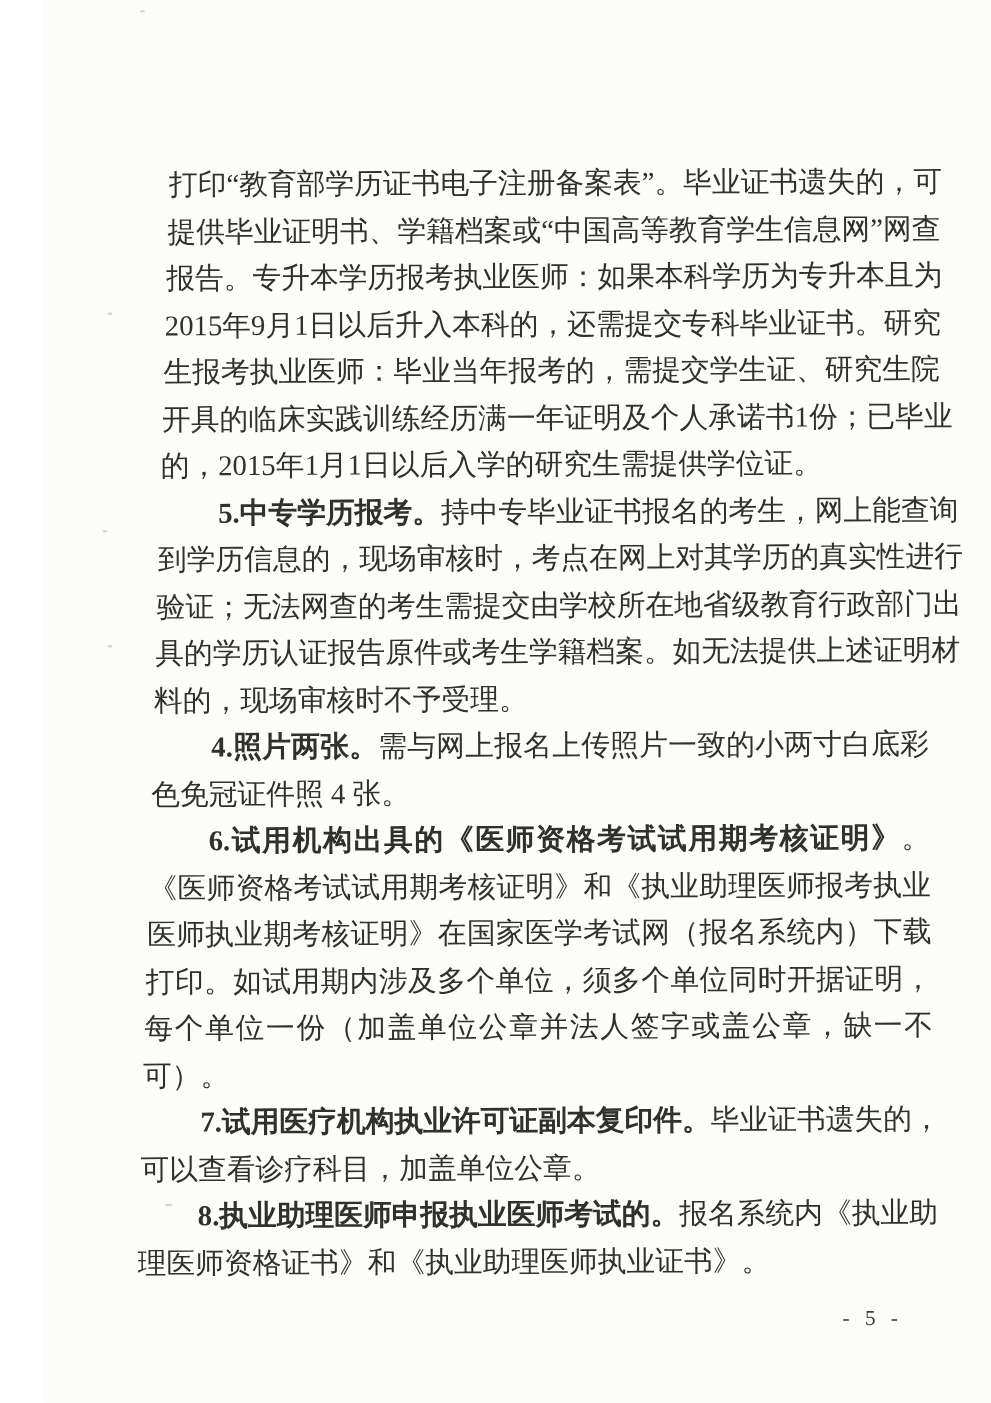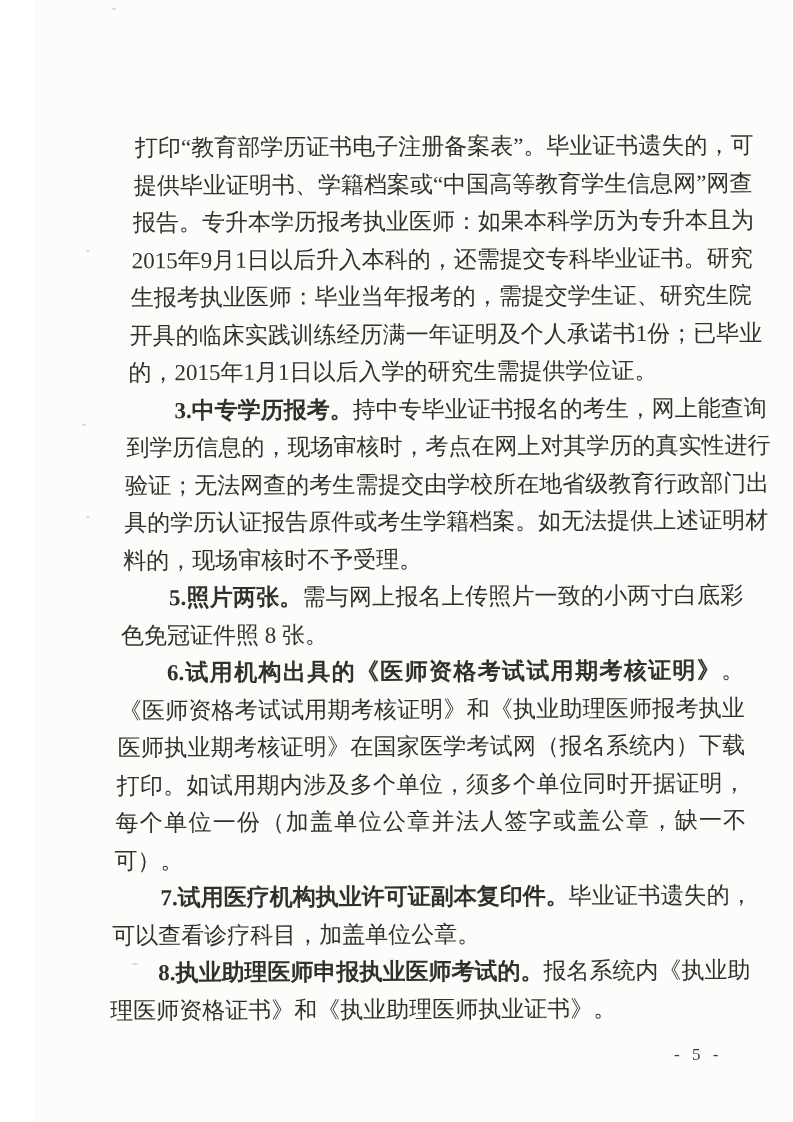--- a/index.html
+++ b/index.html
@@ -73,27 +73,27 @@
   <div class="speck" style="left:98px; top:963px; width:6px; height:2px;"></div>
 
   <div class="doc">
     <div class="line just" style="--i:0"><span class="b"></span><span>打印“教育部学历证书电子注册备案表”。毕业证书遗失的，可</span></div>
     <div class="line just" style="--i:1"><span class="b"></span><span>提供毕业证明书、学籍档案或“中国高等教育学生信息网”网查</span></div>
     <div class="line just" style="--i:2"><span class="b"></span><span>报告。专升本学历报考执业医师：如果本科学历为专升本且为</span></div>
     <div class="line just" style="--i:3"><span class="b"></span><span>2015年9月1日以后升入本科的，还需提交专科毕业证书。研究</span></div>
     <div class="line just" style="--i:4"><span class="b"></span><span>生报考执业医师：毕业当年报考的，需提交学生证、研究生院</span></div>
     <div class="line just" style="--i:5"><span class="b"></span><span>开具的临床实践训练经历满一年证明及个人承诺书1份；已毕业</span></div>
     <div class="line" style="--i:6"><span class="b"></span><span>的，2015年1月1日以后入学的研究生需提供学位证。</span></div>
-    <div class="line just indent" style="--i:7"><span class="b">3.中专学历报考。</span><span>持中专毕业证书报名的考生，网上能查询</span></div>
+    <div class="line just indent" style="--i:7"><span class="b">5.中专学历报考。</span><span>持中专毕业证书报名的考生，网上能查询</span></div>
     <div class="line just" style="--i:8"><span class="b"></span><span>到学历信息的，现场审核时，考点在网上对其学历的真实性进行</span></div>
     <div class="line just" style="--i:9"><span class="b"></span><span>验证；无法网查的考生需提交由学校所在地省级教育行政部门出</span></div>
     <div class="line just" style="--i:10"><span class="b"></span><span>具的学历认证报告原件或考生学籍档案。如无法提供上述证明材</span></div>
     <div class="line" style="--i:11"><span class="b"></span><span>料的，现场审核时不予受理。</span></div>
-    <div class="line just indent" style="--i:12"><span class="b">5.照片两张。</span><span>需与网上报名上传照片一致的小两寸白底彩</span></div>
-    <div class="line" style="--i:13"><span class="b"></span><span>色免冠证件照 8 张。</span></div>
+    <div class="line just indent" style="--i:12"><span class="b">4.照片两张。</span><span>需与网上报名上传照片一致的小两寸白底彩</span></div>
+    <div class="line" style="--i:13"><span class="b"></span><span>色免冠证件照 4 张。</span></div>
     <div class="line just indent" style="--i:14"><span class="b">6.试用机构出具的《医师资格考试试用期考核证明》</span><span>。</span></div>
     <div class="line just" style="--i:15"><span class="b"></span><span>《医师资格考试试用期考核证明》和《执业助理医师报考执业</span></div>
     <div class="line just" style="--i:16"><span class="b"></span><span>医师执业期考核证明》在国家医学考试网（报名系统内）下载</span></div>
     <div class="line just" style="--i:17"><span class="b"></span><span>打印。如试用期内涉及多个单位，须多个单位同时开据证明，</span></div>
     <div class="line just" style="--i:18"><span class="b"></span><span>每个单位一份（加盖单位公章并法人签字或盖公章，缺一不</span></div>
     <div class="line" style="--i:19"><span class="b"></span><span>可）。</span></div>
     <div class="line just indent" style="--i:20"><span class="b">7.试用医疗机构执业许可证副本复印件。</span><span>毕业证书遗失的，</span></div>
     <div class="line" style="--i:21"><span class="b"></span><span>可以查看诊疗科目，加盖单位公章。</span></div>
     <div class="line just indent" style="--i:22"><span class="b">8.执业助理医师申报执业医师考试的。</span><span>报名系统内《执业助</span></div>
     <div class="line" style="--i:23"><span class="b"></span><span>理医师资格证书》和《执业助理医师执业证书》。</span></div>

